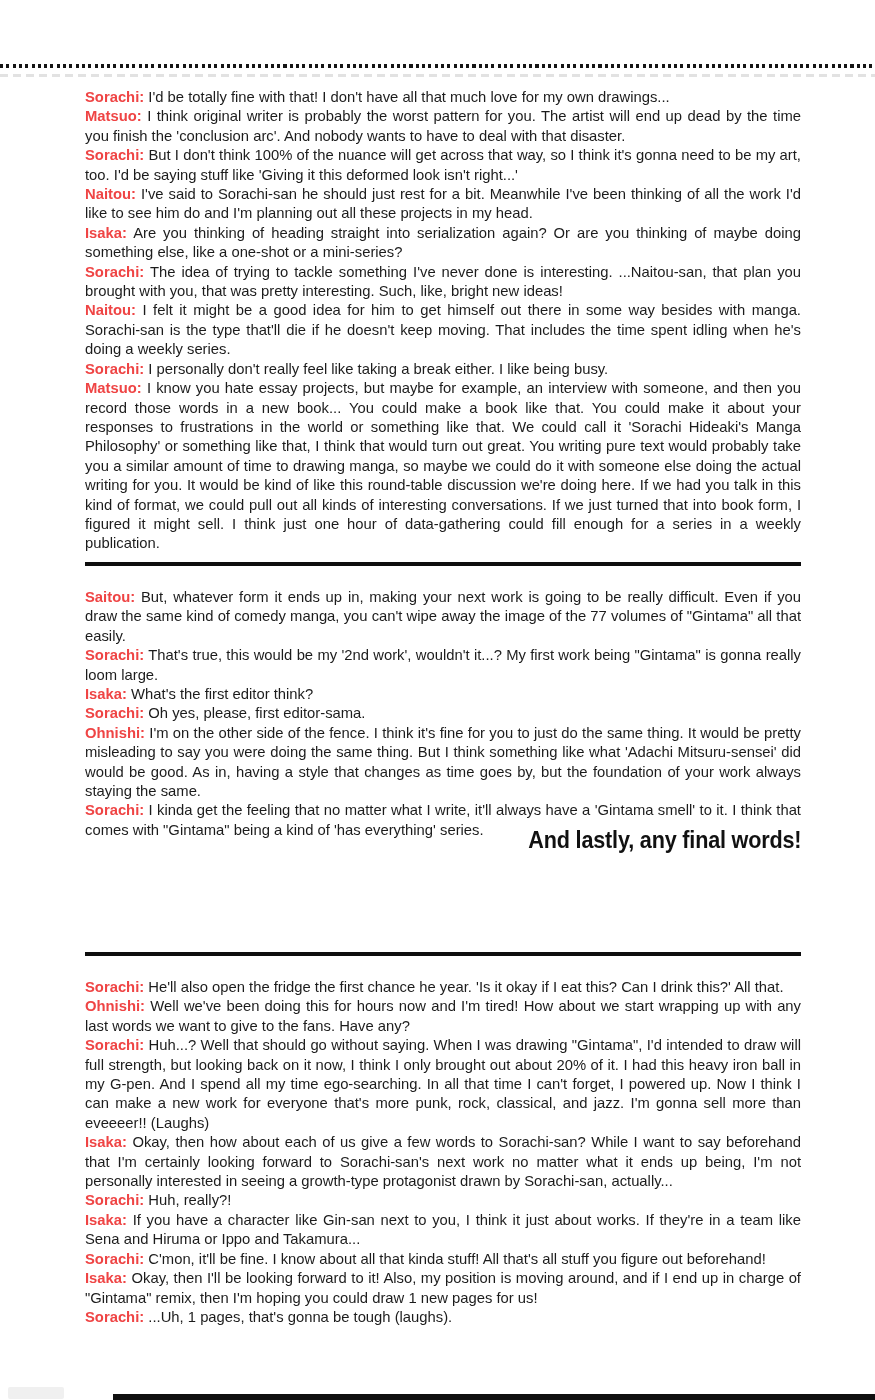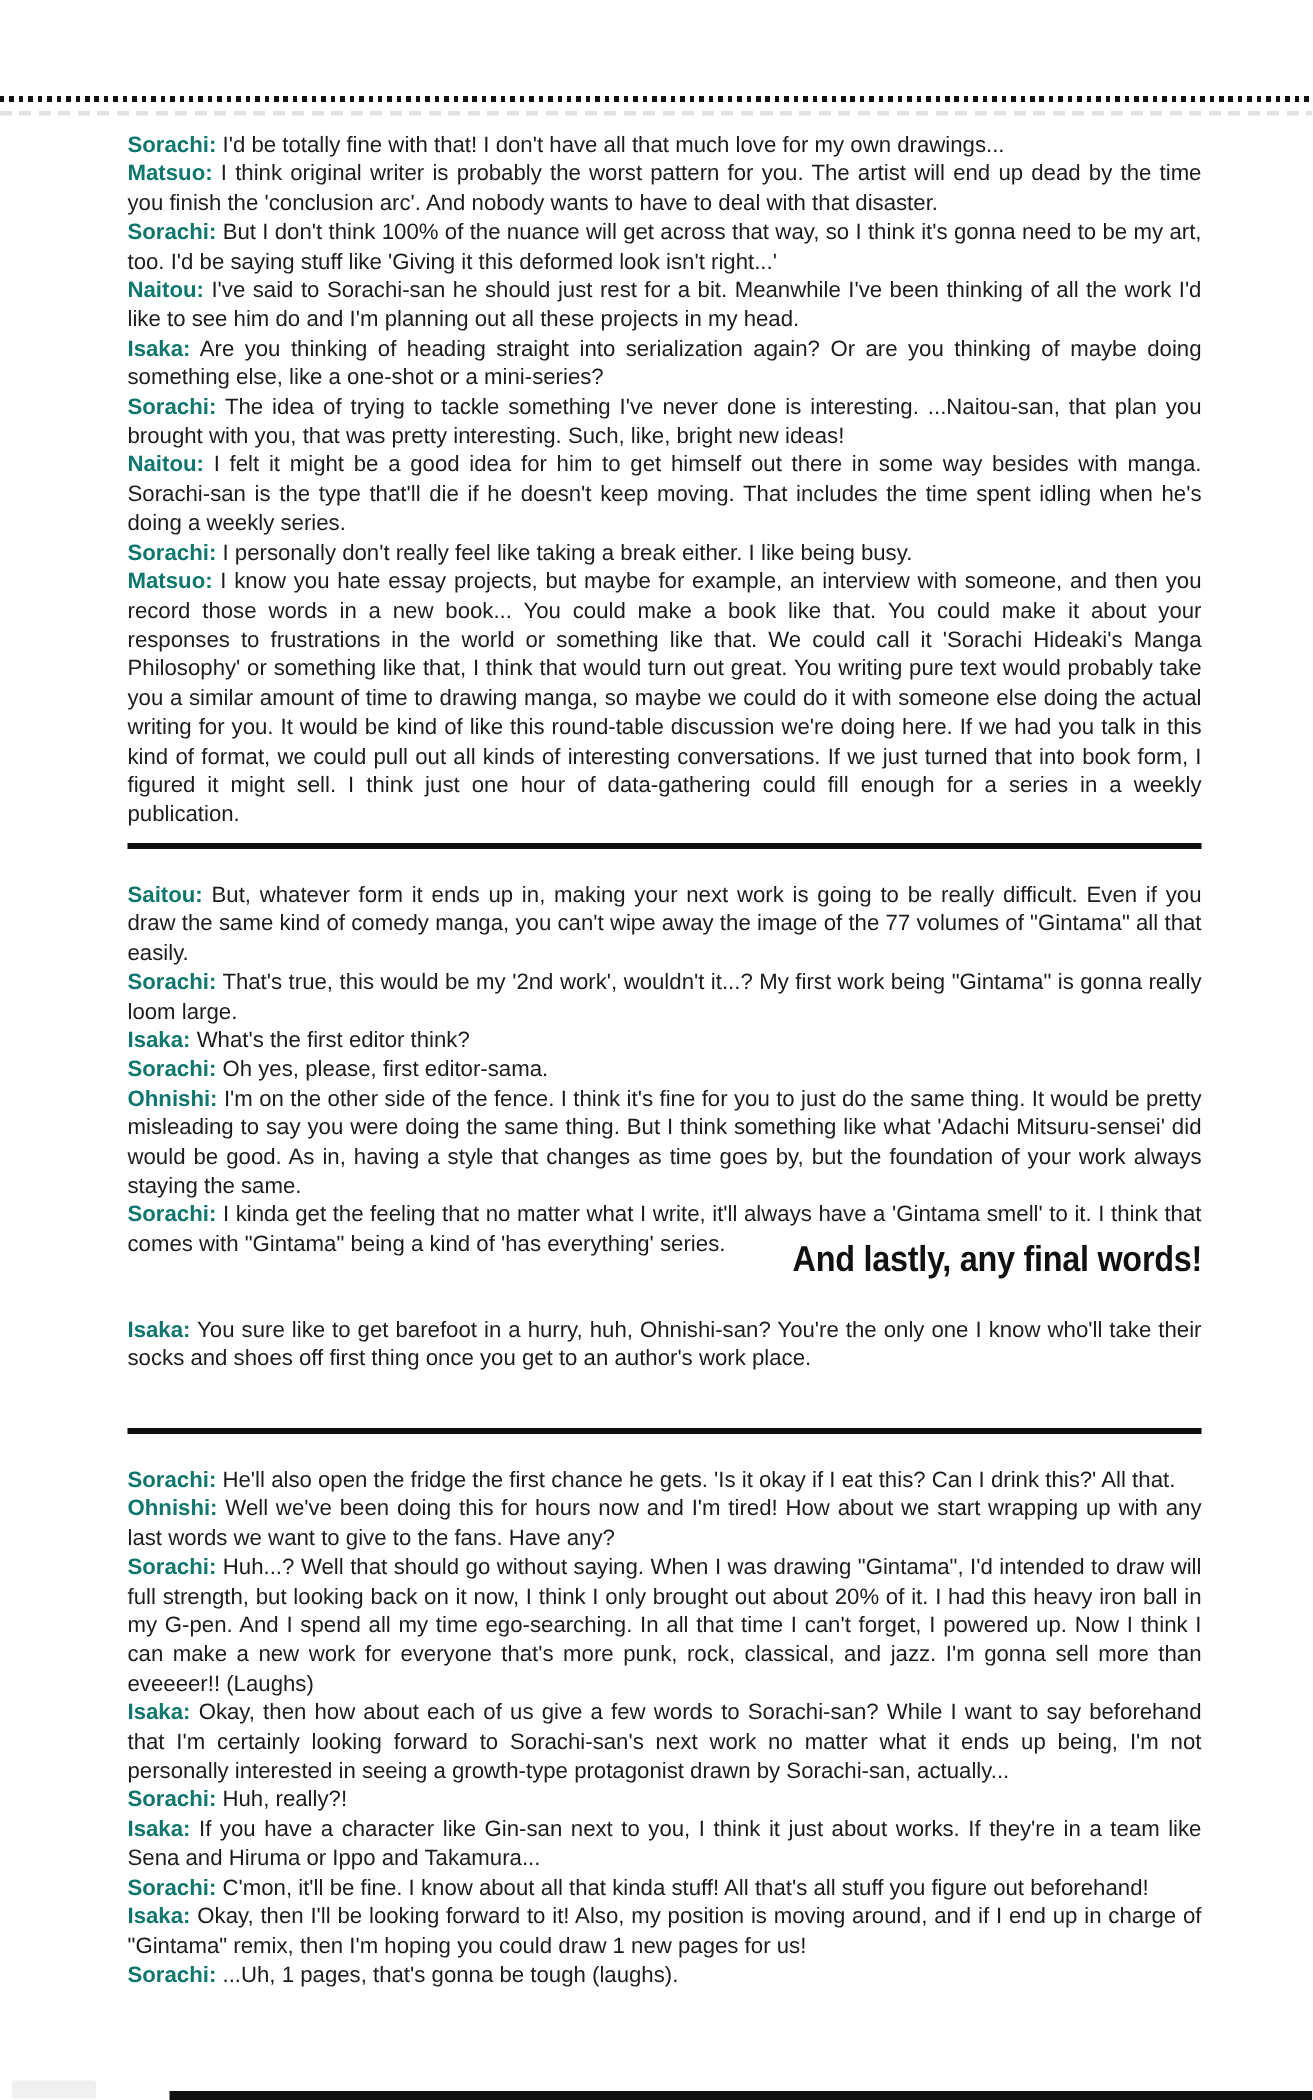--- a/index.html
+++ b/index.html
@@ -48,21 +48,21 @@
   p.dialogue {
     margin: 0;
     font-size: 14.8px;
     line-height: 19.4px;
     text-align: justify;
     text-justify: inter-word;
     color: #1c1c1c;
   }
   p.dialogue .speaker {
     font-weight: 700;
-    color: #0f766e;
+    color: #ef4444;
   }
 
   .thick-rule {
     position: absolute;
     left: 85px;
     width: 716px;
     height: 4px;
     background: #0e0e0e;
   }
   .rule-1 { top: 562px; }
@@ -126,27 +126,26 @@
     <p class="dialogue"><span class="speaker">Sorachi:</span> <span>That's true, this would be my '2nd work', wouldn't it...? My first work being "Gintama" is gonna really loom large.</span></p>
     <p class="dialogue"><span class="speaker">Isaka:</span> <span>What's the first editor think?</span></p>
     <p class="dialogue"><span class="speaker">Sorachi:</span> <span>Oh yes, please, first editor-sama.</span></p>
     <p class="dialogue"><span class="speaker">Ohnishi:</span> <span>I'm on the other side of the fence. I think it's fine for you to just do the same thing. It would be pretty misleading to say you were doing the same thing. But I think something like what 'Adachi Mitsuru-sensei' did would be good. As in, having a style that changes as time goes by, but the foundation of your work always staying the same.</span></p>
     <p class="dialogue"><span class="speaker">Sorachi:</span> <span>I kinda get the feeling that no matter what I write, it'll always have a 'Gintama smell' to it. I think that comes with "Gintama" being a kind of 'has everything' series.</span></p>
   </div>
 
   <div class="final-words-heading">And lastly, any final words!</div>
 
   <div class="content-col sec-3">
-    <p class="dialogue"><span class="speaker">Isaka:</span> <span>You sure like to get barefoot in a hurry, huh, Ohnishi-san? You're the only one I know who'll take their socks and shoes off first thing once you get to an author's work place.</span></p>
   </div>
 
   <div class="thick-rule rule-2"></div>
 
   <div class="content-col sec-4">
-    <p class="dialogue"><span class="speaker">Sorachi:</span> <span>He'll also open the fridge the first chance he gets. 'Is it okay if I eat this? Can I drink this?' All that.</span></p>
+    <p class="dialogue"><span class="speaker">Sorachi:</span> <span>He'll also open the fridge the first chance he year. 'Is it okay if I eat this? Can I drink this?' All that.</span></p>
     <p class="dialogue"><span class="speaker">Ohnishi:</span> <span>Well we've been doing this for hours now and I'm tired! How about we start wrapping up with any last words we want to give to the fans. Have any?</span></p>
     <p class="dialogue"><span class="speaker">Sorachi:</span> <span>Huh...? Well that should go without saying. When I was drawing "Gintama", I'd intended to draw will full strength, but looking back on it now, I think I only brought out about 20% of it. I had this heavy iron ball in my G-pen. And I spend all my time ego-searching. In all that time I can't forget, I powered up. Now I think I can make a new work for everyone that's more punk, rock, classical, and jazz. I'm gonna sell more than eveeeer!! (Laughs)</span></p>
     <p class="dialogue"><span class="speaker">Isaka:</span> <span>Okay, then how about each of us give a few words to Sorachi-san? While I want to say beforehand that I'm certainly looking forward to Sorachi-san's next work no matter what it ends up being, I'm not personally interested in seeing a growth-type protagonist drawn by Sorachi-san, actually...</span></p>
     <p class="dialogue"><span class="speaker">Sorachi:</span> <span>Huh, really?!</span></p>
     <p class="dialogue"><span class="speaker">Isaka:</span> <span>If you have a character like Gin-san next to you, I think it just about works. If they're in a team like Sena and Hiruma or Ippo and Takamura...</span></p>
     <p class="dialogue"><span class="speaker">Sorachi:</span> <span>C'mon, it'll be fine. I know about all that kinda stuff! All that's all stuff you figure out beforehand!</span></p>
     <p class="dialogue"><span class="speaker">Isaka:</span> <span>Okay, then I'll be looking forward to it! Also, my position is moving around, and if I end up in charge of "Gintama" remix, then I'm hoping you could draw 1 new pages for us!</span></p>
     <p class="dialogue"><span class="speaker">Sorachi:</span> <span>...Uh, 1 pages, that's gonna be tough (laughs).</span></p>
   </div>
 

